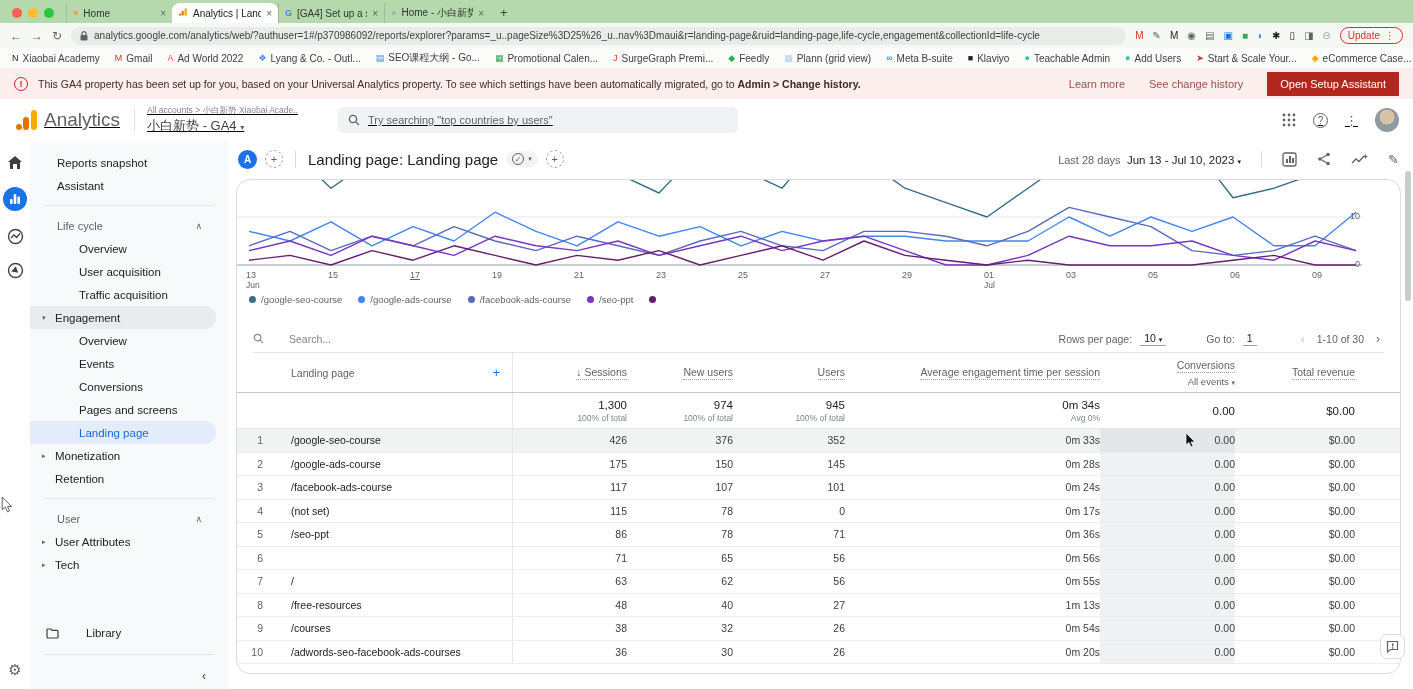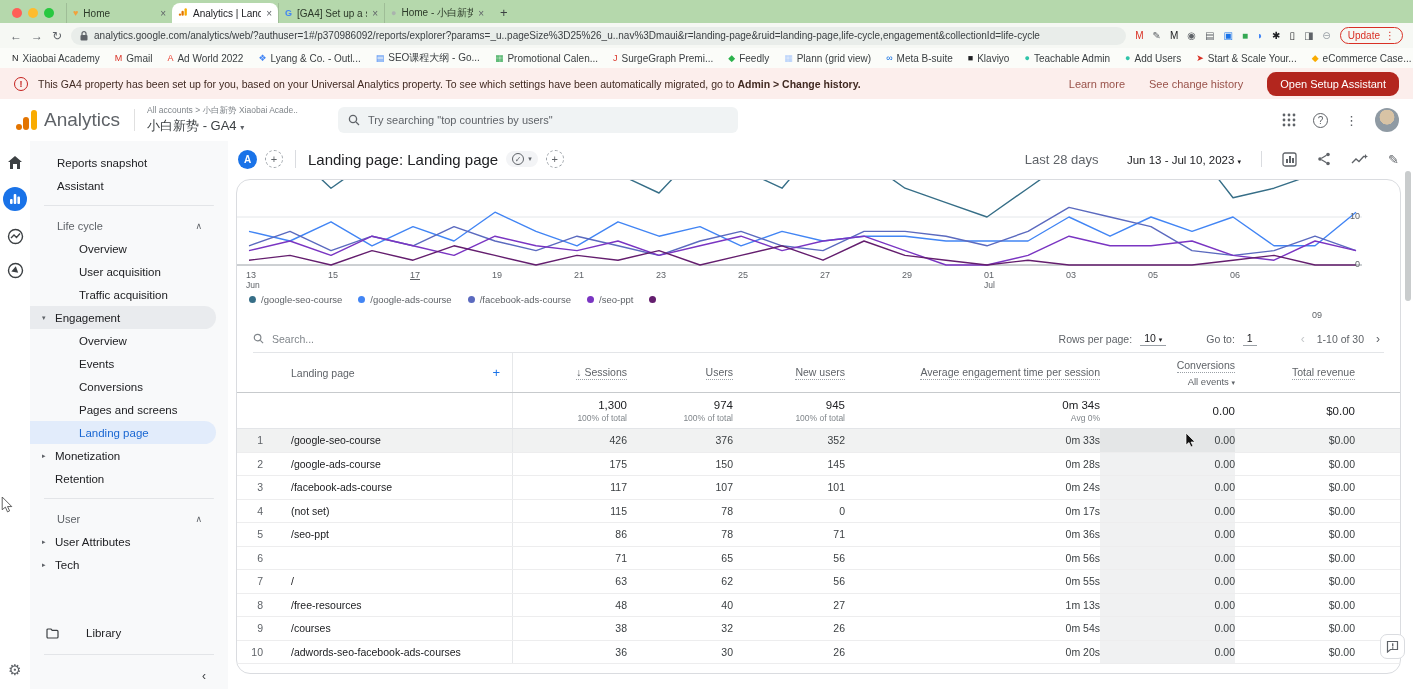--- a/index.html
+++ b/index.html
@@ -37,24 +37,24 @@
   .bm { display:flex; gap:4px; align-items:center; white-space:nowrap; }
   .bm .bicon { font-size:9px; line-height:1; }
 
   
   .banner { height:31px; background:#fceeec; display:flex; align-items:center; gap:10px; padding:0 14px; }
   .warn-ic { width:14px; height:14px; min-width:14px; border:1.4px solid #c5221f; border-radius:50%;
              color:#c5221f; font-size:9px; font-weight:bold; display:flex; align-items:center; justify-content:center; }
   .banner-text { font-size:10.5px; color:#412a22; }
   .banner-links { margin-left:auto; display:flex; align-items:center; gap:24px; }
   .banner-link { font-size:11px; color:#99524a; }
-  .setup-btn { background:#b3261e; color:#fff; font-size:11px; border-radius:9px; padding:6px 13px; }
+  .setup-btn { background:#b3261e; color:#fff; font-size:11px; border-radius:0; padding:6px 13px; }
 
   
-  .gheader { height:42px; background:#fff; display:flex; align-items:center; padding:18px 14px; }
+  .gheader { height:42px; background:#fff; display:flex; align-items:center; padding:18px 14px;text-decoration:underline; }
   .ga-logo { width:26px; height:22px; }
   .product { font-size:19px; color:#5f6368; margin-left:4px; padding-right:14px; border-right:1px solid #e0e0e0; }
   .acct { margin-left:12px; display:flex; flex-direction:column; }
   .crumb { font-size:8.5px; color:#80868b; }
   .prop { font-size:13px; color:#3c4043; }
   .prop .dd { font-size:8px; color:#5f6368; }
   .gsearch { margin-left:40px; width:400px; height:26px; background:#f0f3f4; border-radius:6px;
              display:flex; align-items:center; gap:8px; padding:0 10px; font-size:11px; color:#5f6368; }
   .hdr-right { margin-left:auto; display:flex; align-items:center; gap:17px; }
   .help-ic { width:15px; height:15px; border:1.4px solid #5f6368; border-radius:50%; color:#5f6368;
@@ -97,41 +97,41 @@
   .dash-plus { width:18px; height:18px; border:1px dashed #9aa0a6; border-radius:50%; color:#5f6368;
                font-size:11px; display:flex; align-items:center; justify-content:center; margin-left:8px; }
   .rh-sep { width:1px; height:18px; background:#dadce0; margin:0 12px; }
   .report-title { font-size:15px; color:#202124; }
   .check-chip { display:flex; align-items:center; gap:4px; margin-left:8px; background:#f3f4f6;
                 border-radius:10px; padding:2px 6px; }
   .check-circ { width:12px; height:12px; border:1.2px solid #5f6368; border-radius:50%; font-size:8px;
                 color:#5f6368; display:flex; align-items:center; justify-content:center; }
   .chip-dd { font-size:7px; color:#5f6368; }
   .rh-right { margin-left:auto; display:flex; align-items:center; gap:20px; }
-  .date-label { font-size:13px; color:#5f6368; margin-right:24px; }
+  .date-label { font-size:11px; color:#5f6368; margin-right:2px; }
   .date-range { font-size:11.5px; color:#202124; }
   .rh-sep2 { width:1px; height:16px; background:#dadce0; }
   .rh-ic { color:#5f6368; }
   .pencil { font-size:13px; color:#5f6368; }
 
   
   .card { position:absolute; left:8px; right:12px; top:38px; bottom:15px; background:#fff;
           border:1px solid #dadce0; border-radius:14px; overflow:hidden; }
   .chart-wrap { position:relative; height:132px; }
   #chart-svg { display:block; width:100%; height:88px; }
   .xtick { position:absolute; top:90px; font-size:9px; color:#5f6368; display:flex; flex-direction:column; }
   .xtick .sub { font-size:8.5px; }
   .ytick { position:absolute; right:40px; font-size:9px; color:#5f6368; }
   #legend { position:absolute; left:12px; top:114px; display:flex; gap:16px; align-items:center; }
   .leg { display:flex; gap:5px; align-items:center; font-size:9.5px; color:#5f6368; }
   .leg .dot { width:7px; height:7px; border-radius:50%; }
 
   .toolbar { height:27px; margin:14px 16px 0 16px; display:flex; align-items:center;
              border-bottom:1px solid #e3e5e8; font-size:10.5px; color:#5f6368; }
-  .searchbox { display:flex; align-items:flex-start; gap:8px; color:#80868b; flex:1; }
+  .searchbox { display:flex; align-items:flex-start; gap:25px; color:#80868b; flex:1; }
   .tb-right { display:flex; align-items:center; gap:8px; }
   .uline { border-bottom:1px solid #9aa0a6; padding:0 4px 1px 4px; color:#202124; }
   .dd7 { font-size:7px; }
   .pg-chev { font-size:12px; padding:0 4px; }
   .pg-chev.dis { color:#c4c7ca; }
   .gap24 { width:24px; }
 
   .grid { display:grid; grid-template-columns:44px 1fr 114px 106px 112px 255px 135px 165px; }
   .thead { height:40px; border-bottom:1px solid #c7cacd; }
   .th { display:flex; flex-direction:column; justify-content:center; align-items:flex-end; font-size:10.5px; color:#5f6368; }
@@ -618,21 +618,21 @@
               </div>
               <div class="xtick" style="left: 829px;">
                 <span>03</span>
               </div>
               <div class="xtick" style="left: 911px;">
                 <span>05</span>
               </div>
               <div class="xtick" style="left: 993px;">
                 <span>06</span>
               </div>
-              <div class="xtick" style="left: 1075px; margin-top: 40px;">
+              <div class="xtick" style="left: 1075px;">
                 <span>09</span>
               </div>
             </div>
           <div id="y-labels">
               <div class="ytick" style="top: 31px;">10</div>
               <div class="ytick" style="top: 79px;">0</div>
             </div>
           <div id="legend">
 
               <span class="leg">
@@ -687,24 +687,24 @@
         <div class="grid thead">
           <div class="th"></div>
           <div class="th th-name name-border">
             <span>Landing page</span>
             <span class="col-plus">+</span>
           </div>
           <div class="th">
               <span class="hl-txt"><span>↓</span> <span>Sessions</span></span>
             </div>
           <div class="th">
+              <span class="hl-txt">New users</span>
+            </div>
+          <div class="th">
               <span class="hl-txt">Users</span>
-            </div>
-          <div class="th">
-              <span class="hl-txt">New users</span>
             </div>
           <div class="th">
               <span class="hl-txt">Average engagement time per session</span>
             </div>
           <div class="th">
             <span class="hl-txt">Conversions</span>
             <span class="sub-ev"><span>All events</span> <span class="dd7">▾</span></span>
           </div>
           <div class="th pad-rev">
               <span class="hl-txt">Total revenue</span>

